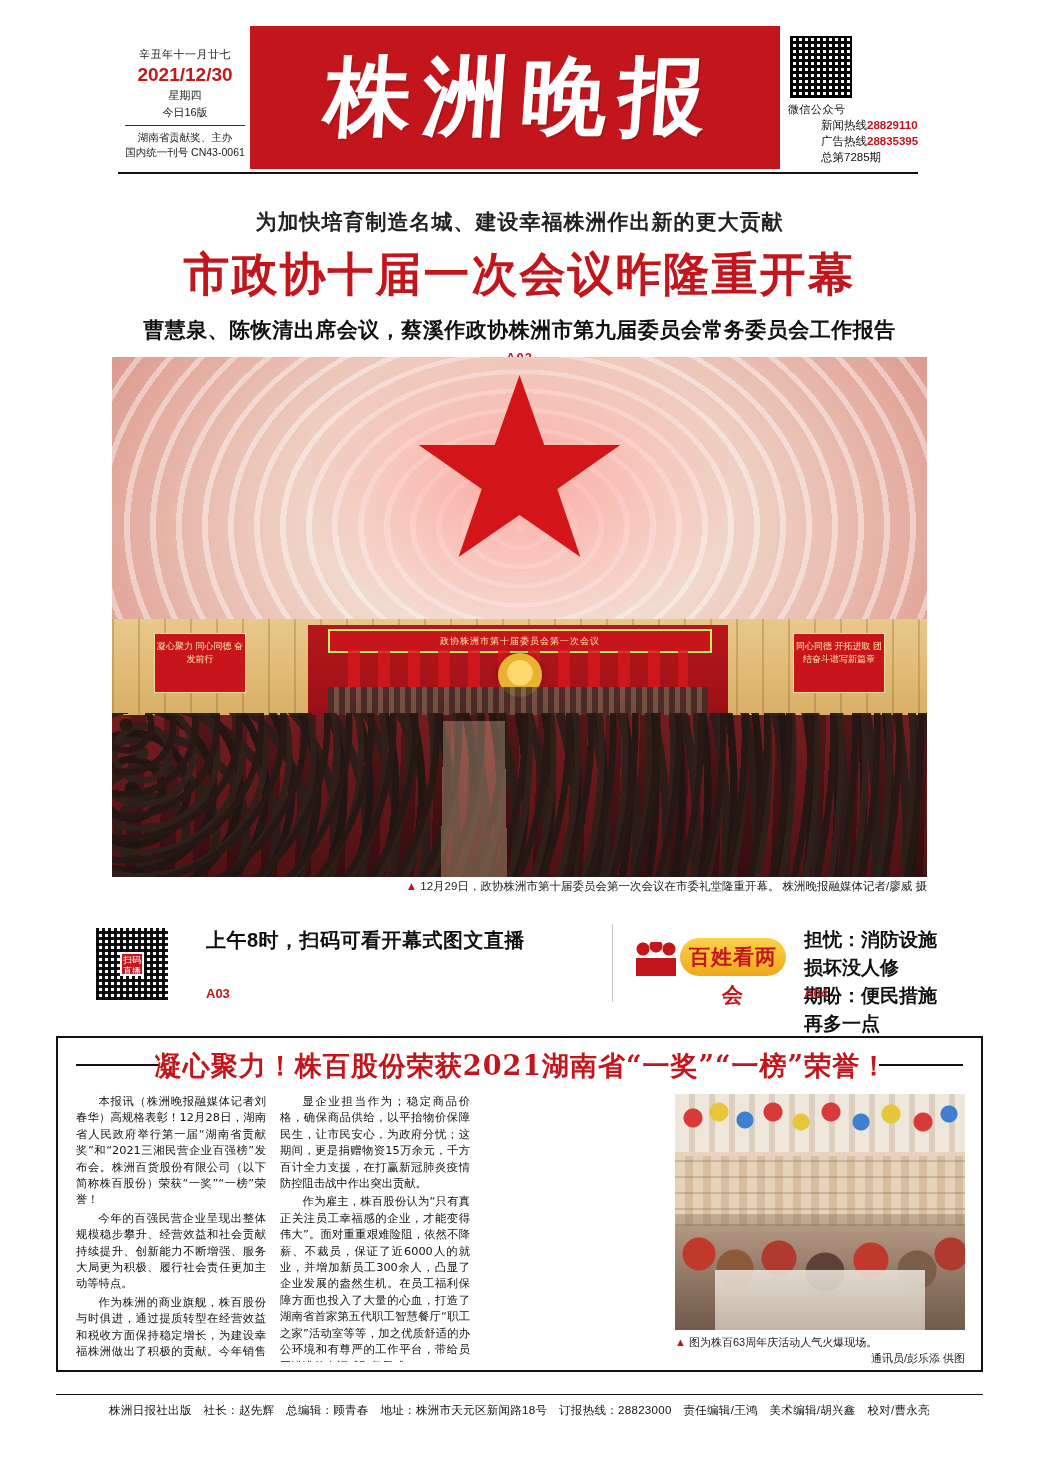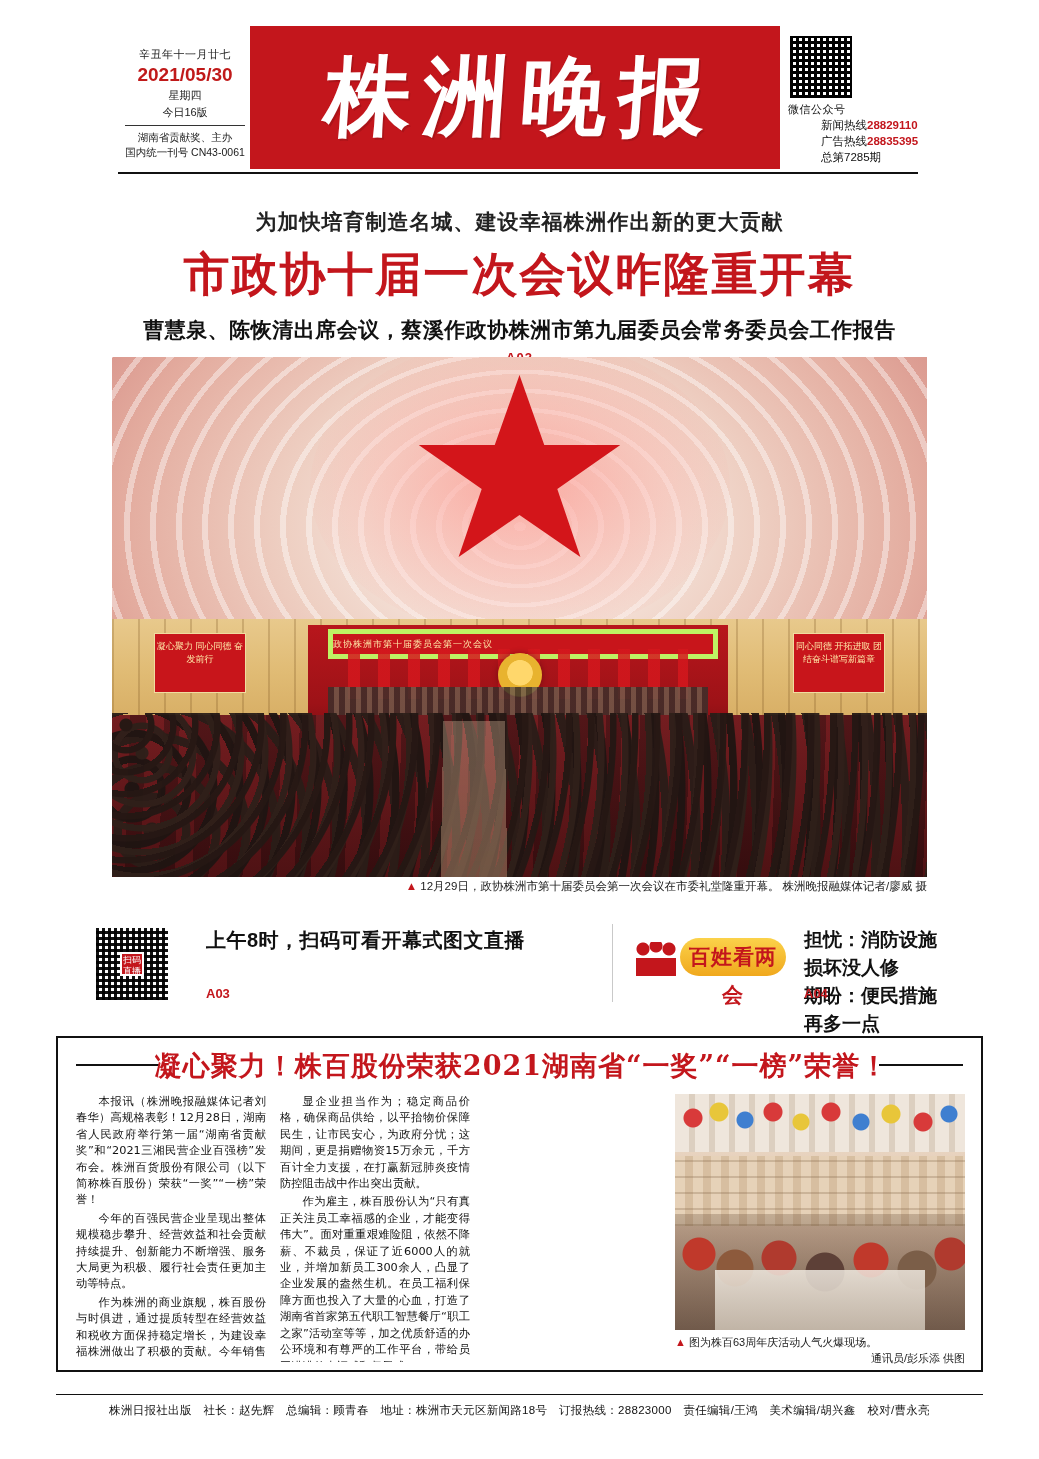--- a/index.html
+++ b/index.html
@@ -224,24 +224,25 @@
     height: 112px;
     background: linear-gradient(180deg, #b8161c 0%, #9d1217 70%, #7e0e12 100%);
   }
   .stage-banner {
     position: absolute;
     left: 216px;
     top: 272px;
     width: 380px;
     height: 20px;
     background: #c8151b;
-    border: 5px solid #bef264;
+    border: 2px solid #bef264;
     color: #ffe9a8;
     font-size: 9px;
     line-height: 20px;
+    text-align: center;
     letter-spacing: 1px;
     white-space: nowrap;
     overflow: hidden;
   }
   .emblem {
     position: absolute;
     left: 50%;
     top: 296px;
     margin-left: -22px;
     width: 44px;
@@ -572,21 +573,21 @@
 </style>
 </head>
 <body>
 
 <div class="page">
 
   <div class="masthead">
 
     <div class="mast-left">
       <div class="lunar">辛丑年十一月廿七</div>
-      <div class="gdate">2021/05/30</div>
+      <div class="gdate">2021/12/30</div>
       <div class="weekday">星期四</div>
       <div class="pages">今日16版</div>
       <div class="sep"></div>
       <div class="pub">湖南省贡献奖、主办</div>
       <div class="pub">国内统一刊号 CN43-0061</div>
     </div>
 
     <div class="mast-title">
       <div class="zh">株洲晚报</div>
     </div>

